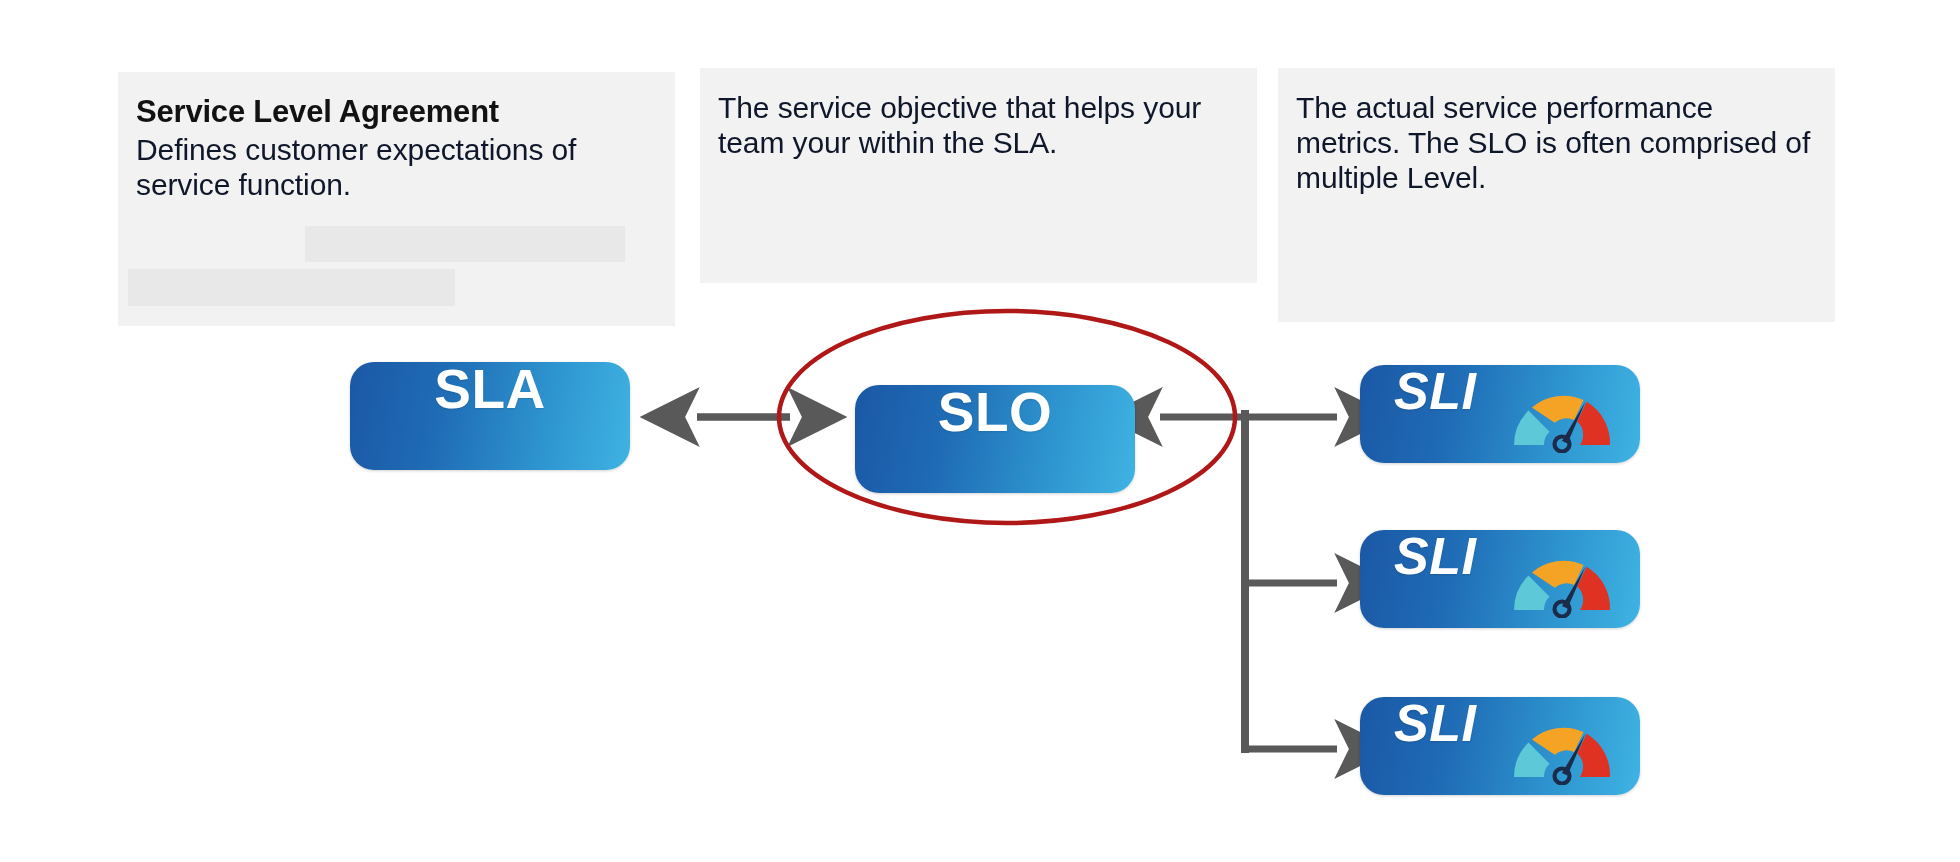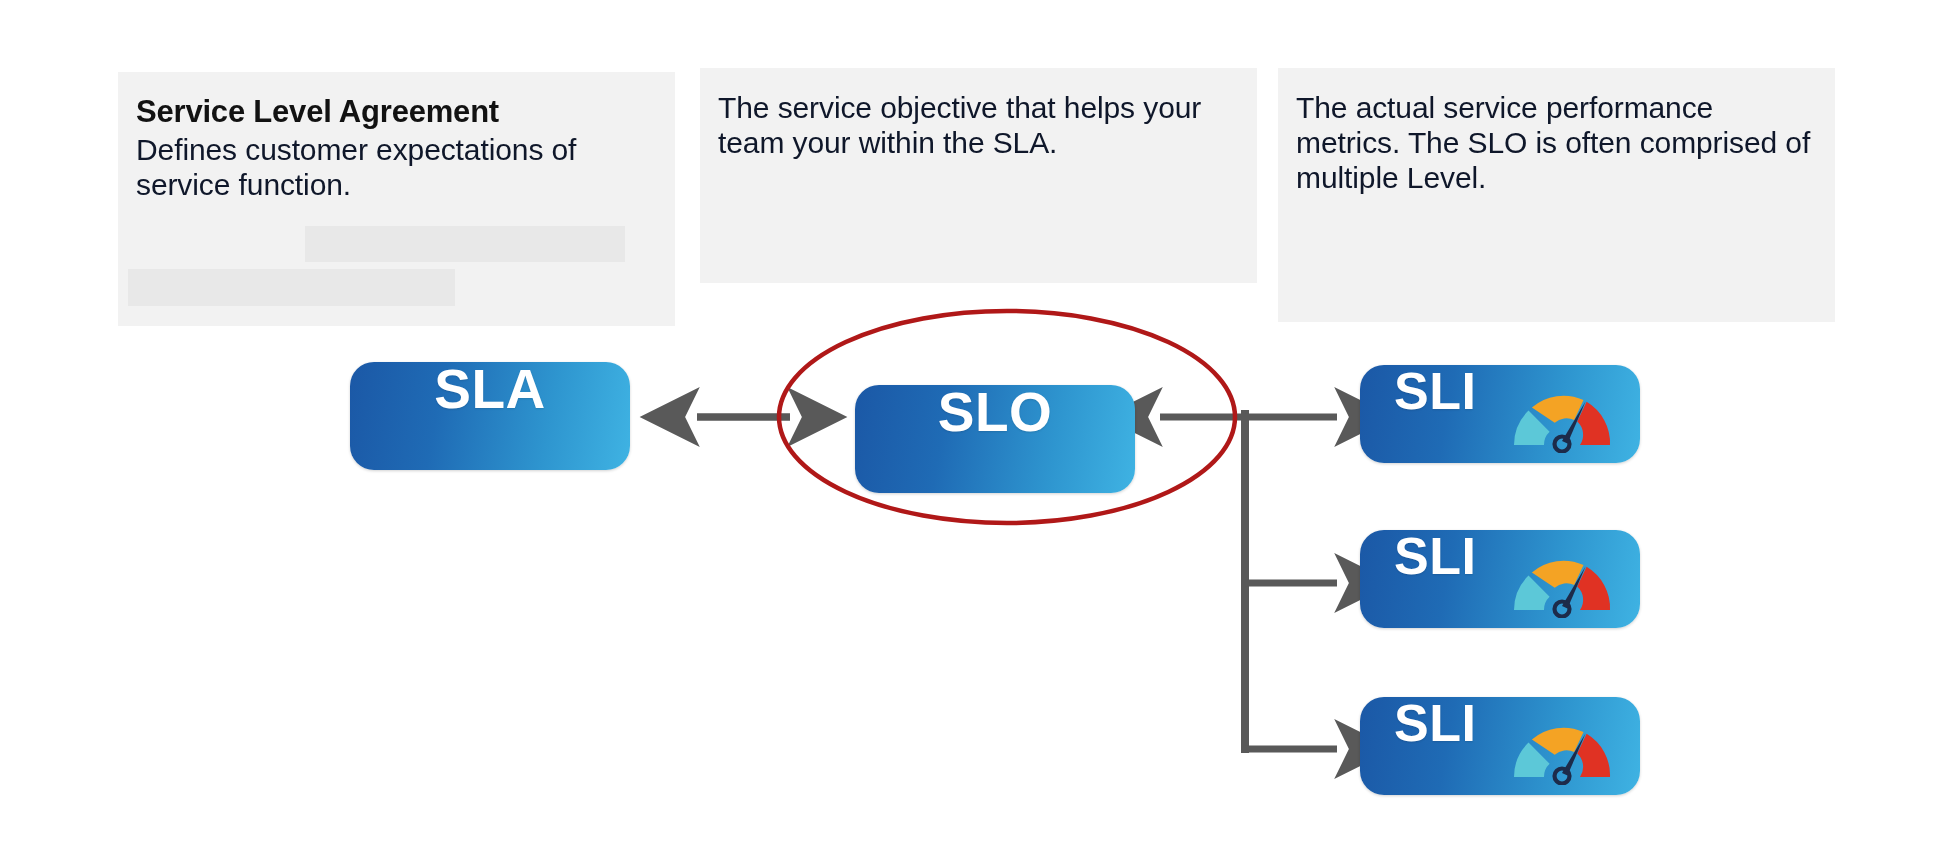--- a/index.html
+++ b/index.html
@@ -64,20 +64,21 @@
     letter-spacing: 0.5px;
     line-height: 1;
     text-shadow: 0 1px 2px rgba(0,0,0,0.12);
   }
   .node.centered {
     justify-content: center;
   }
   .node.with-icon {
     justify-content: flex-start;
     padding-left: 34px;
+    font-style: italic;
   }
   .node.with-icon .node-label {
     font-size: 52px;
   }
   .gauge-wrap {
     position: absolute;
     right: 22px;
     top: 50%;
     transform: translateY(-50%);
     width: 112px;

